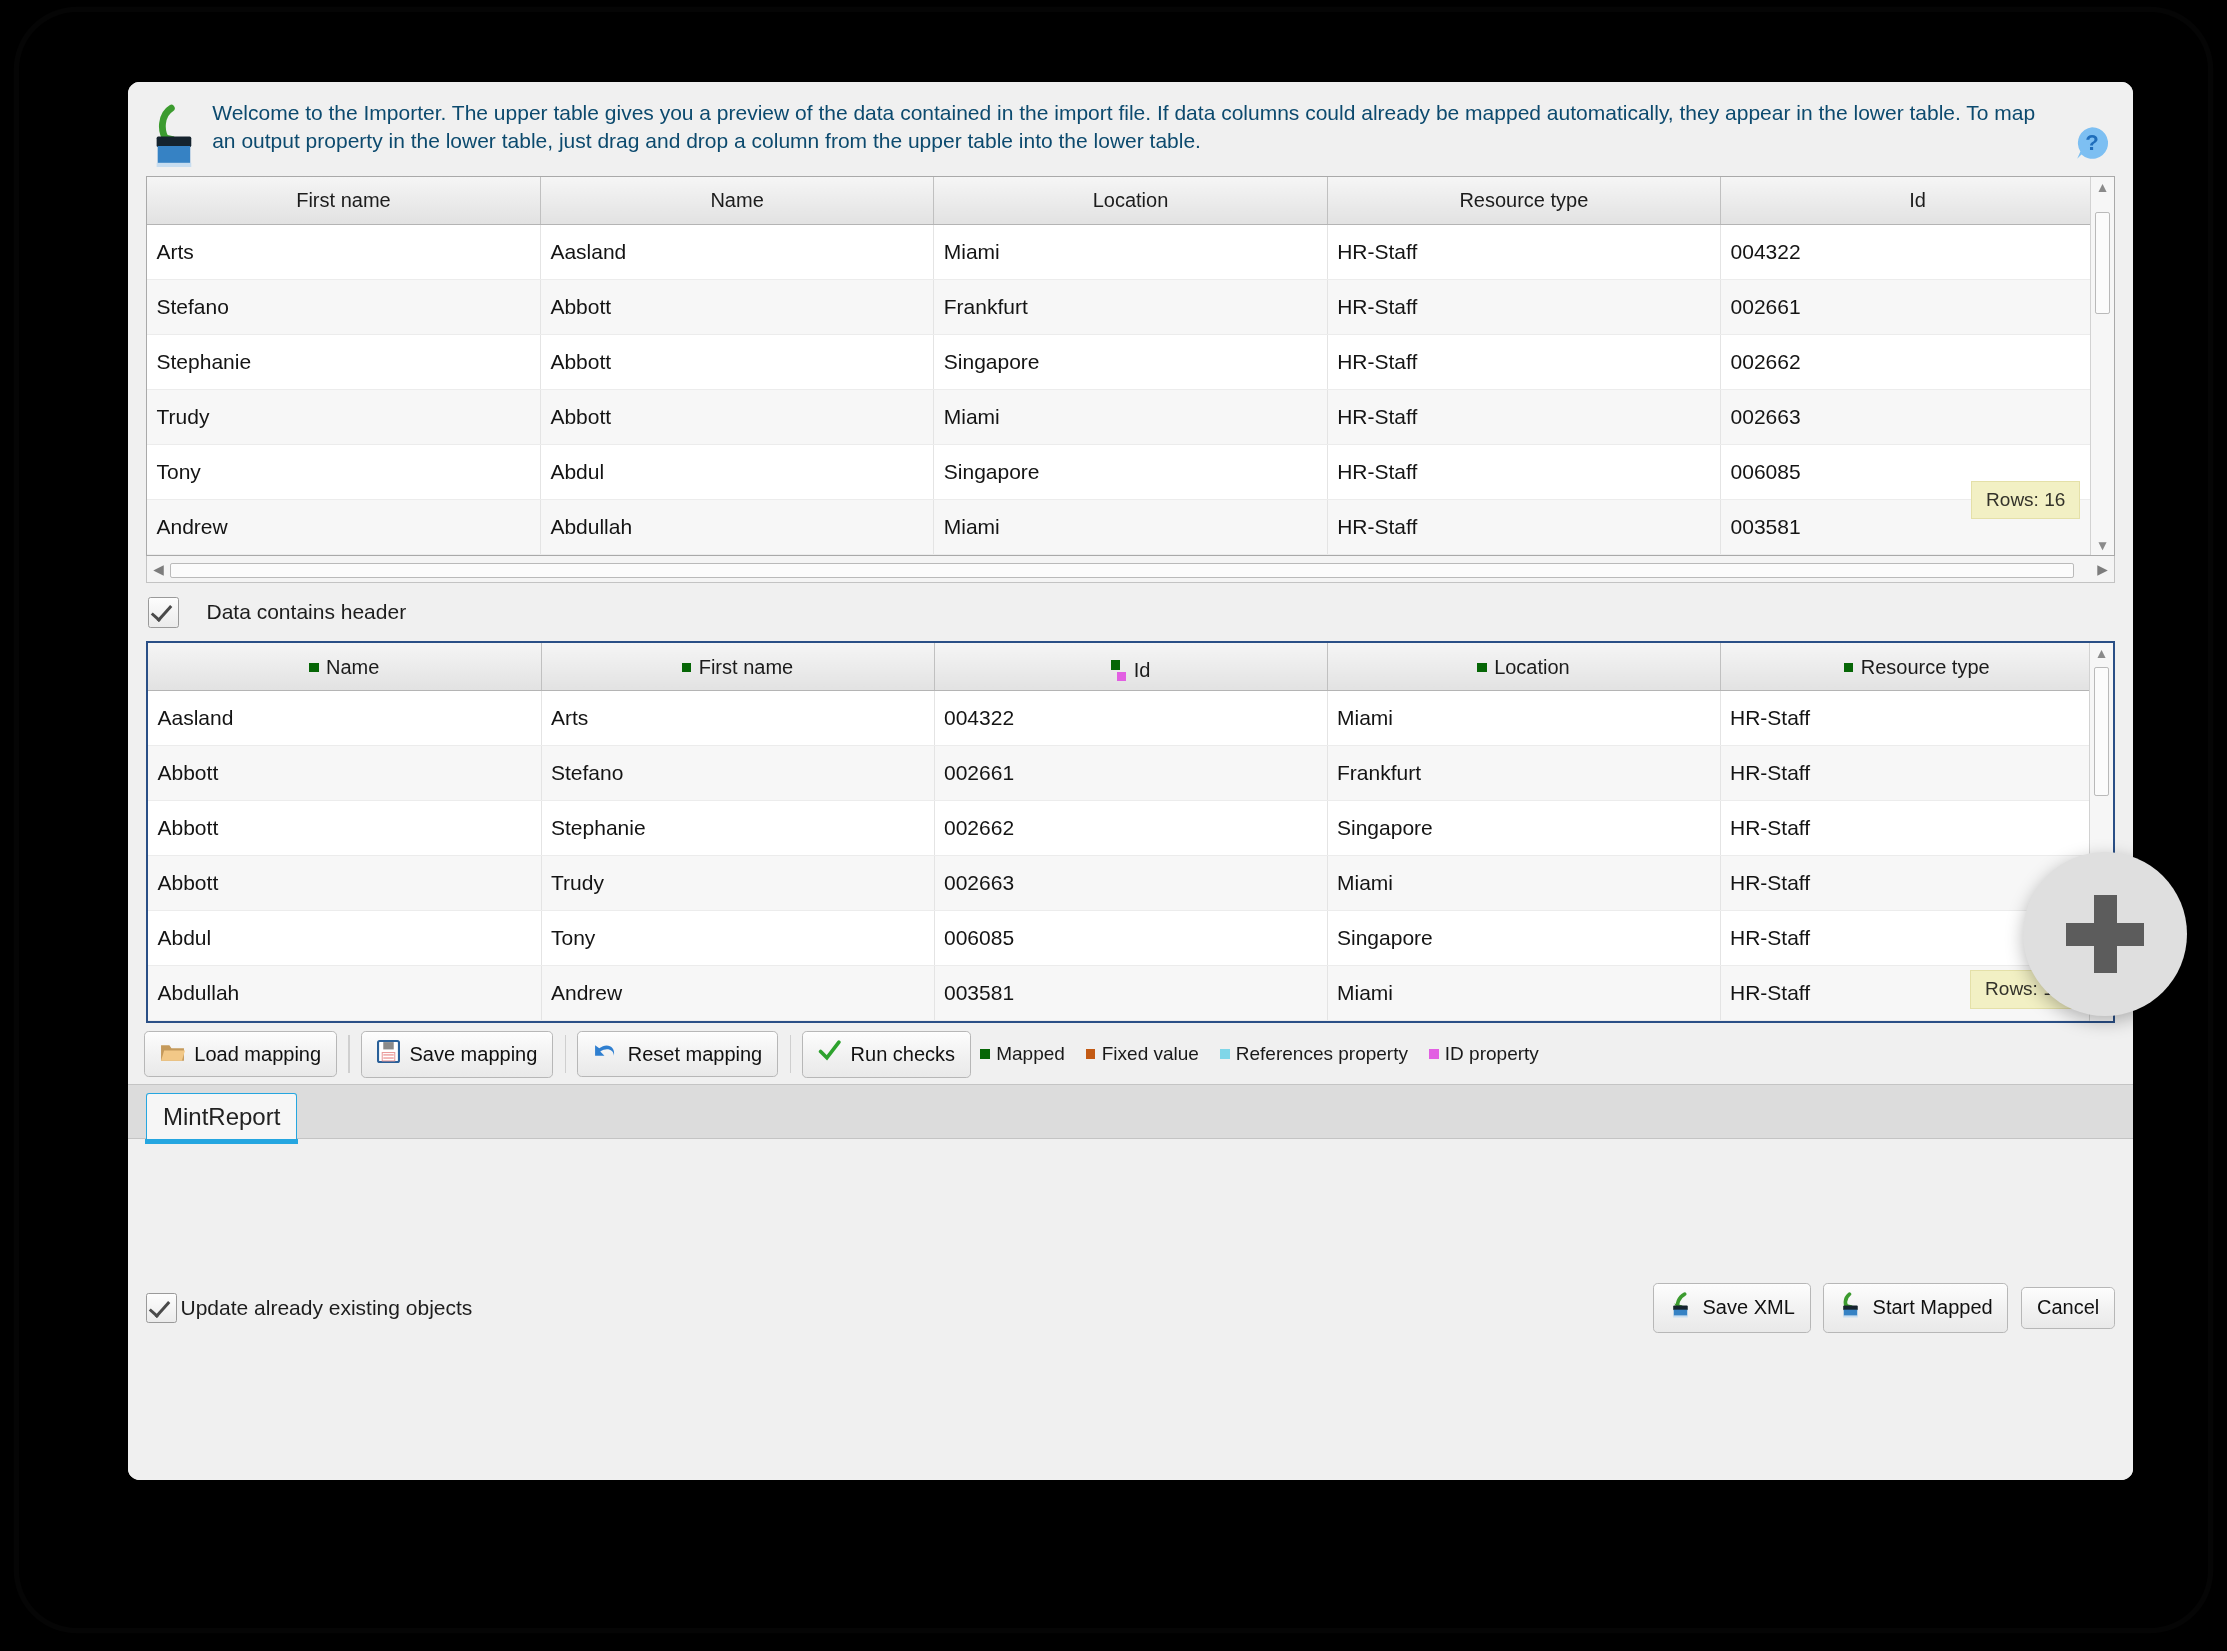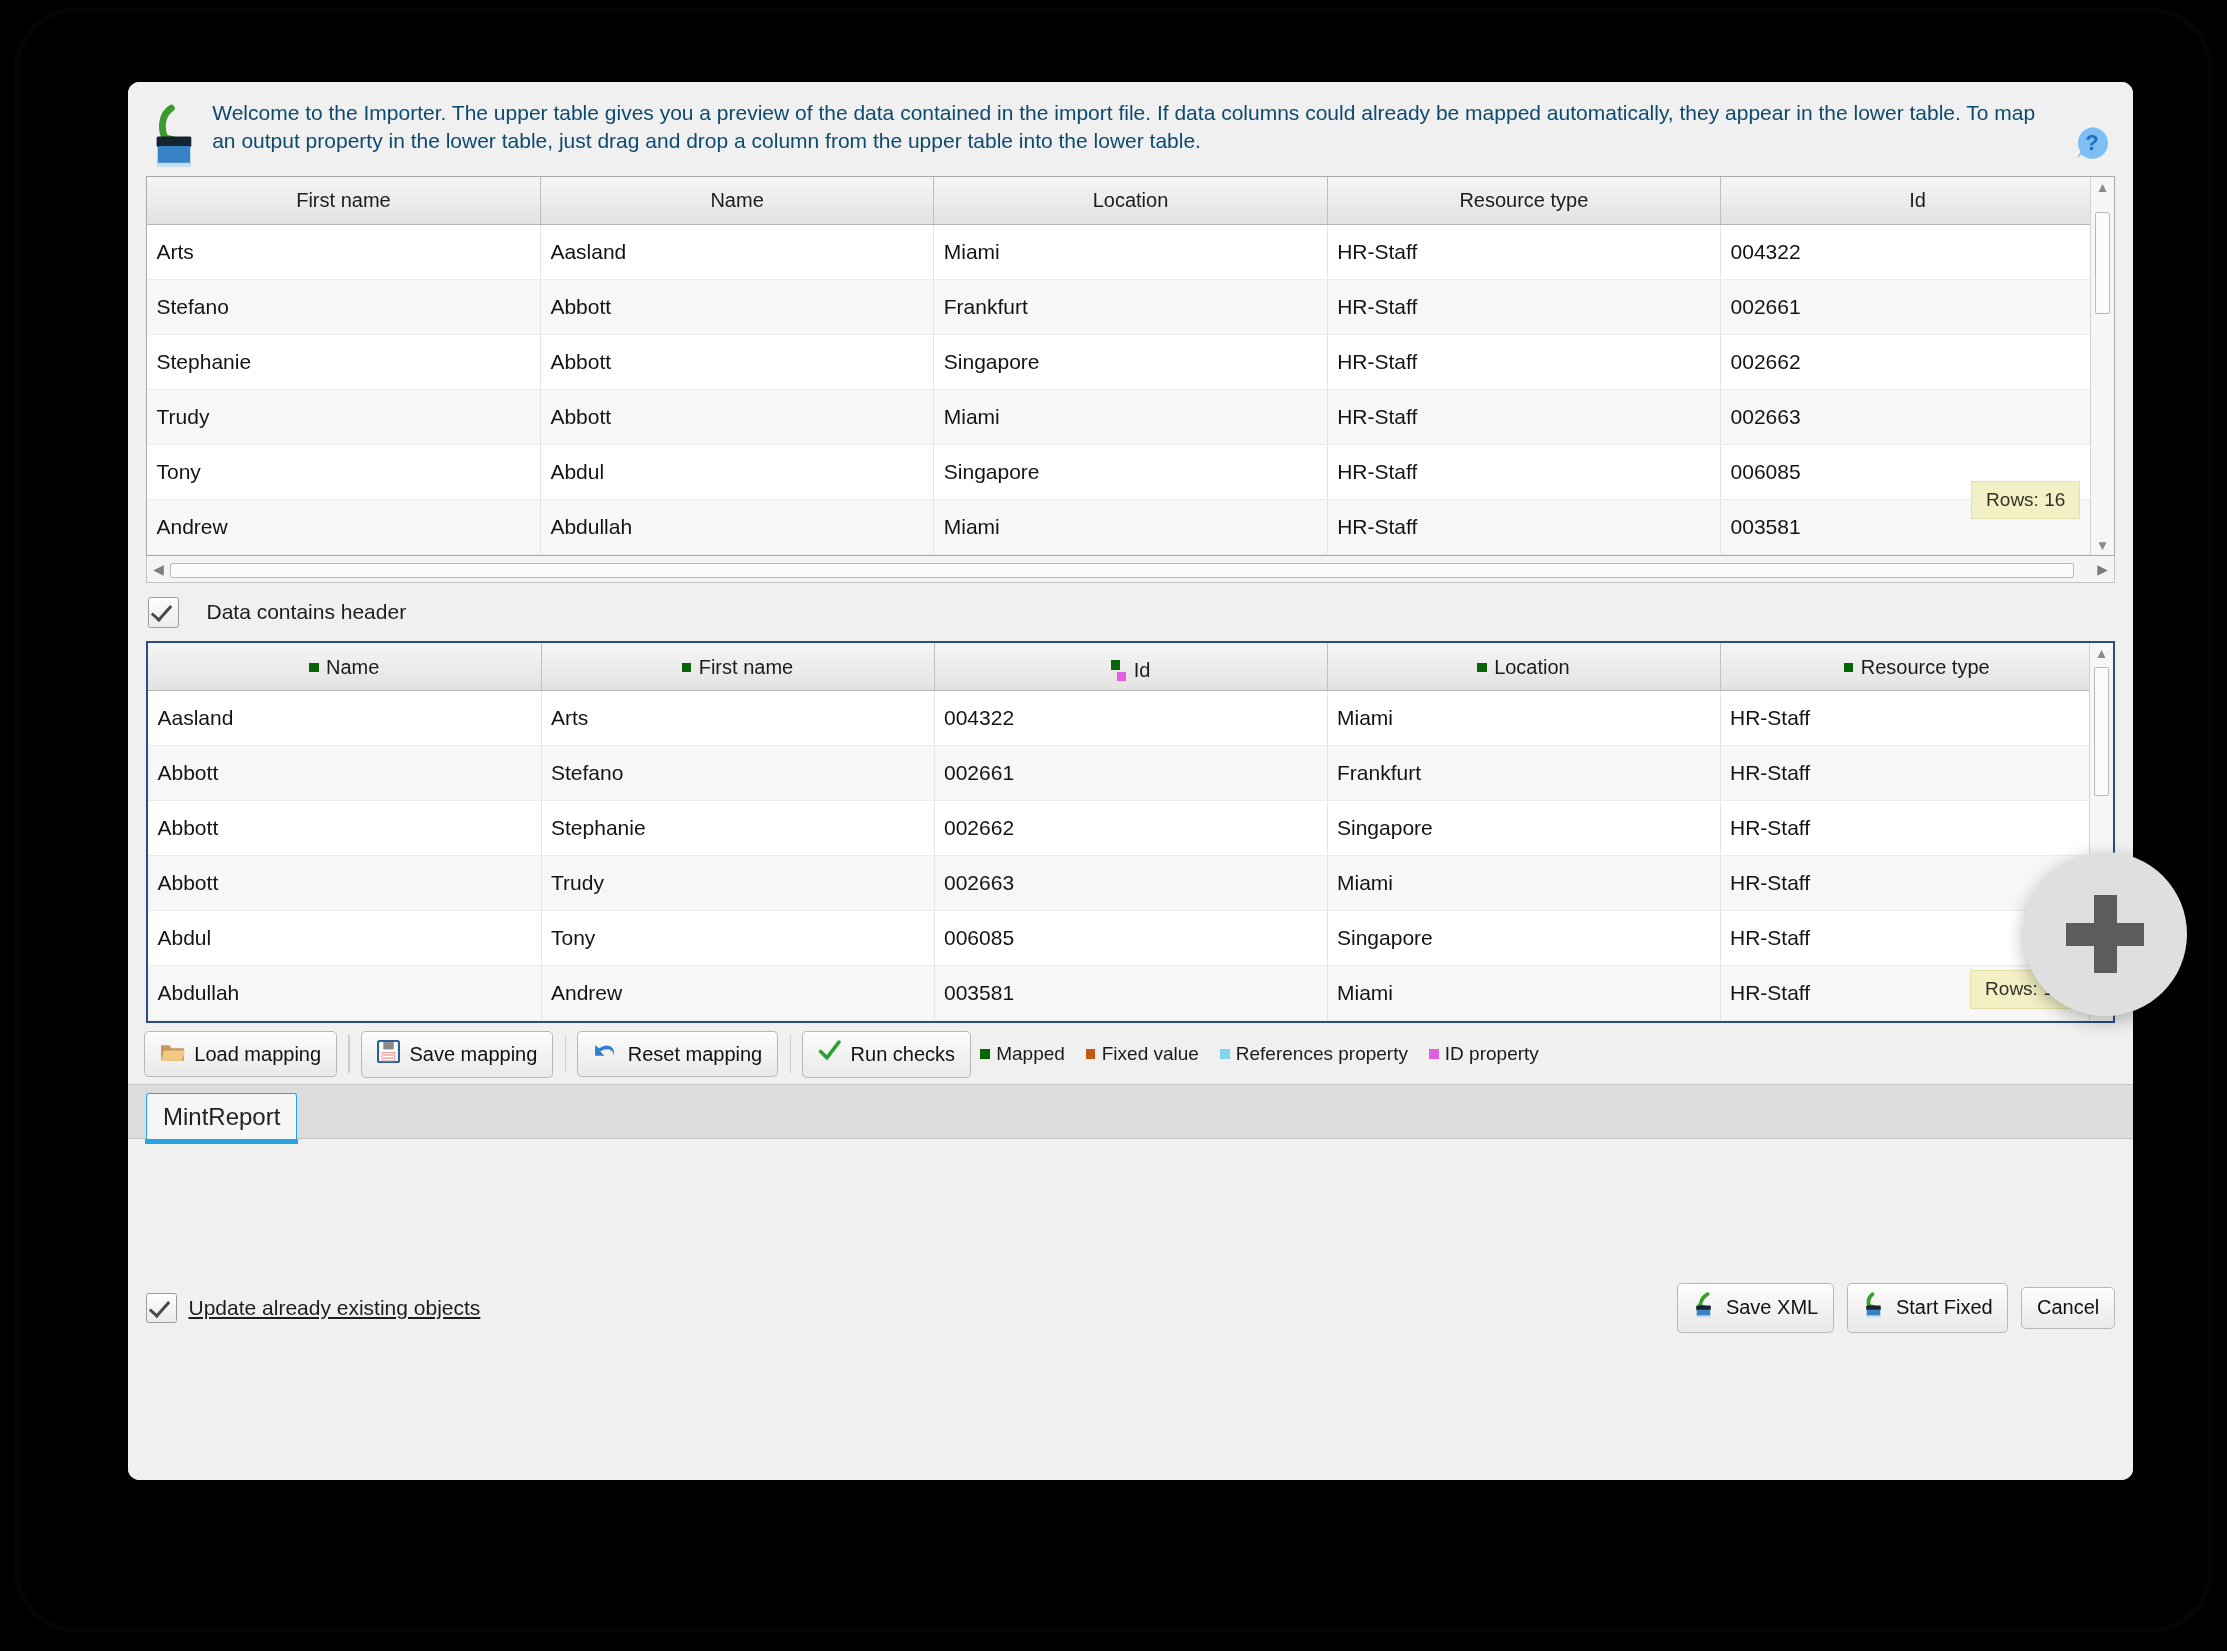--- a/index.html
+++ b/index.html
@@ -460,21 +460,21 @@
       </span>
     </span>
   </div>
 
   <div class="tabstrip">
     <span class="tab">MintReport</span>
   </div>
 
   <div class="footer">
     <span class="cbox"></span>
-    <span class="chklabel" style="margin-left:12px;text-decoration:underline;">Update already existing objects</span>
+    <span class="chklabel" style="margin-left:4px;">Update already existing objects</span>
     <span class="spacer"></span>
     <span class="btn">
       <span>
         <svg width="24" height="26" viewBox="0 0 46 50">
           <path d="M30 4 C 18 10, 14 24, 18 32" stroke="#3c9b2f" stroke-width="7" fill="none" stroke-linecap="round"></path>
           <path d="M18 34 L10 22 L26 26 Z" fill="#3c9b2f"></path>
           <rect x="8" y="26" width="28" height="9" rx="2" fill="#15232e"></rect>
           <rect x="9" y="34" width="26" height="12" fill="#3682c4"></rect>
           <rect x="8" y="45" width="28" height="4" fill="#c7ddf0"></rect>
         </svg>
@@ -484,21 +484,21 @@
     <span class="btn">
       <span>
         <svg width="24" height="26" viewBox="0 0 46 50">
           <path d="M20 4 C 10 12, 10 26, 18 32" stroke="#3c9b2f" stroke-width="7" fill="none" stroke-linecap="round"></path>
           <path d="M18 34 L10 22 L26 26 Z" fill="#3c9b2f"></path>
           <rect x="8" y="26" width="28" height="9" rx="2" fill="#15232e"></rect>
           <rect x="9" y="34" width="26" height="12" fill="#3682c4"></rect>
           <rect x="8" y="45" width="28" height="4" fill="#c7ddf0"></rect>
         </svg>
       </span>
-      <span>Start Fixed</span>
+      <span>Start Mapped</span>
     </span>
     <span class="btn">Cancel</span>
   </div>
 
 </div>
 
 <div class="plus-fab" style="left:2023px;top:852px;">
   <span class="bar-h"></span>
   <span class="bar-v"></span>
 </div>

